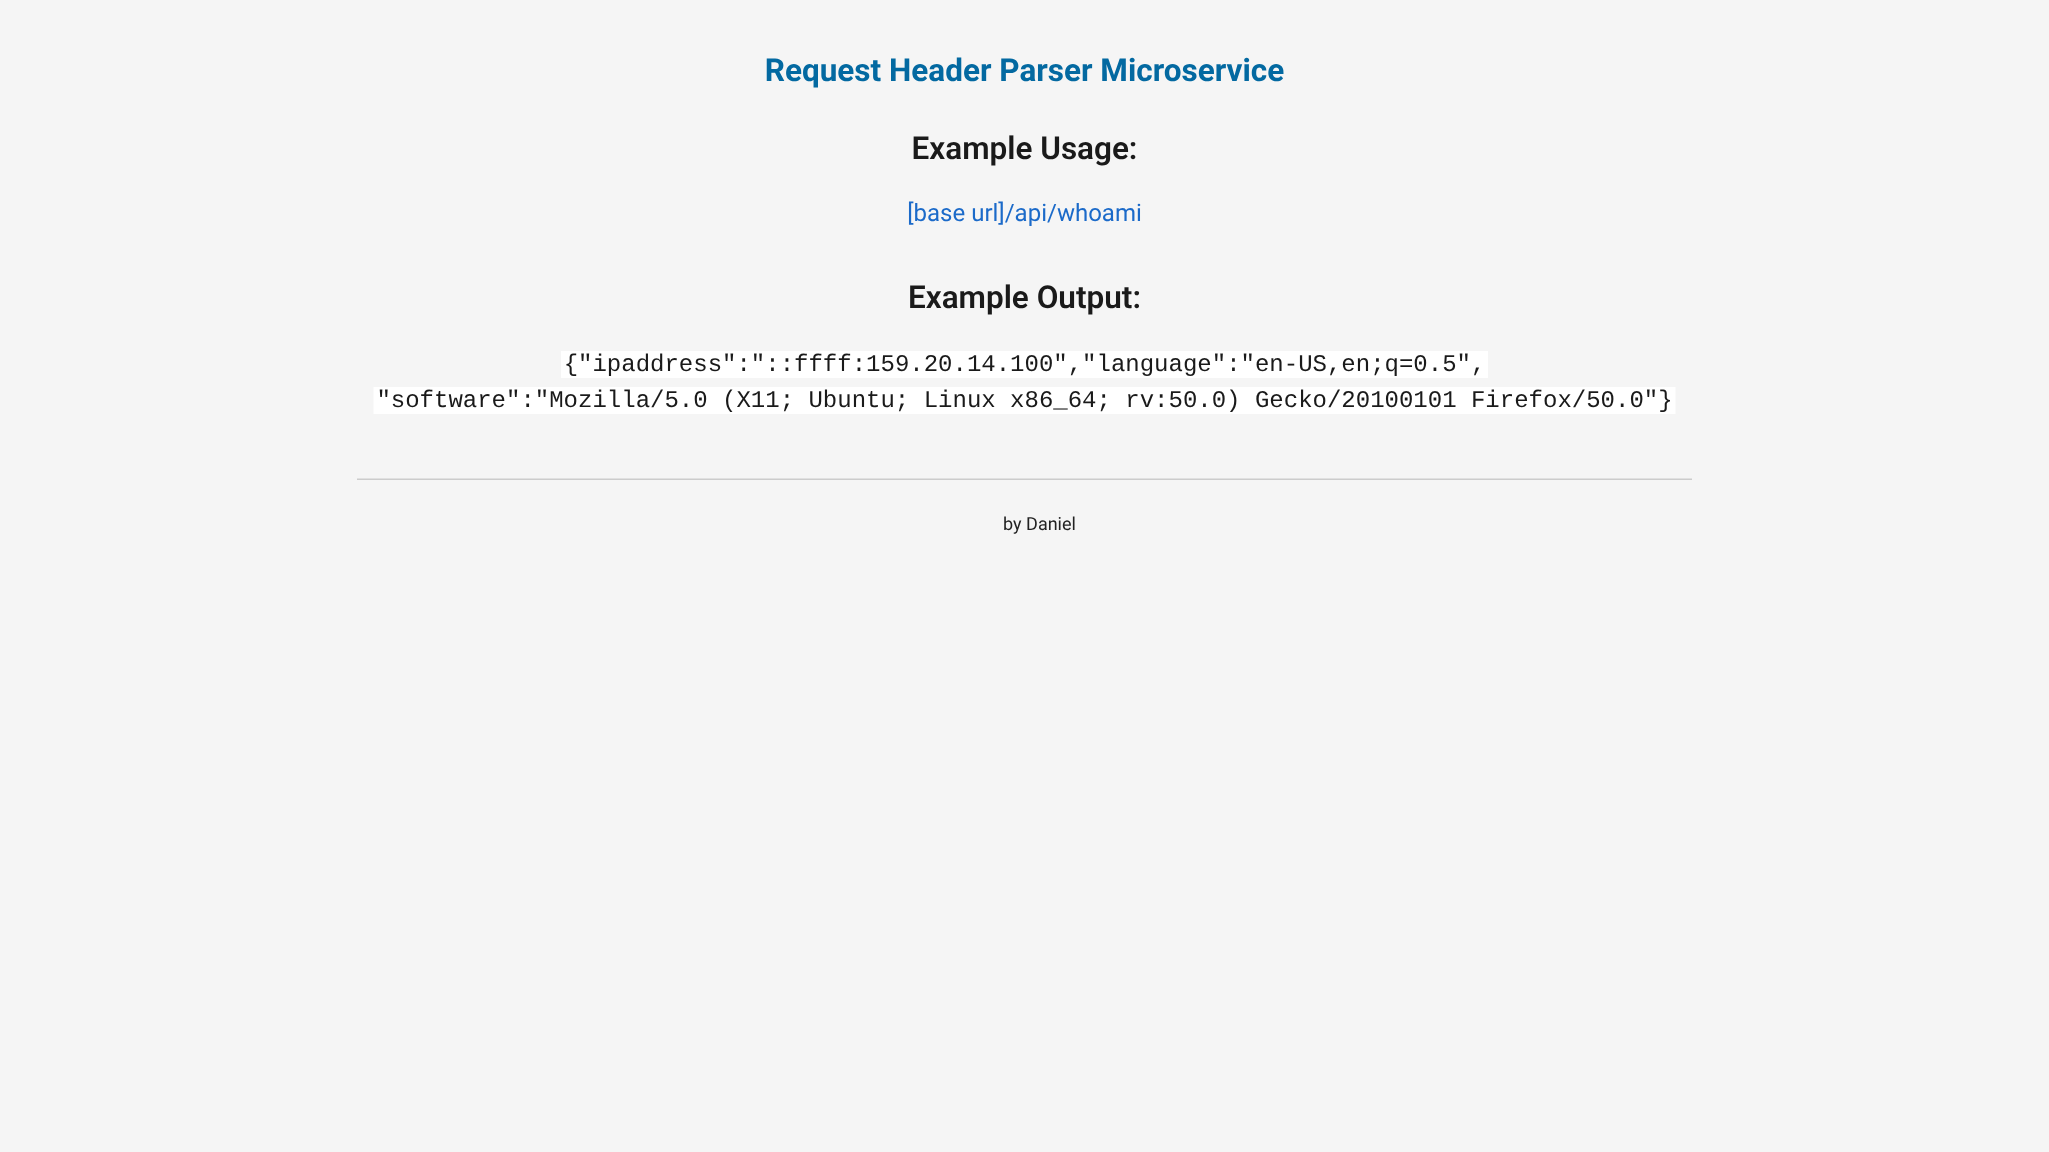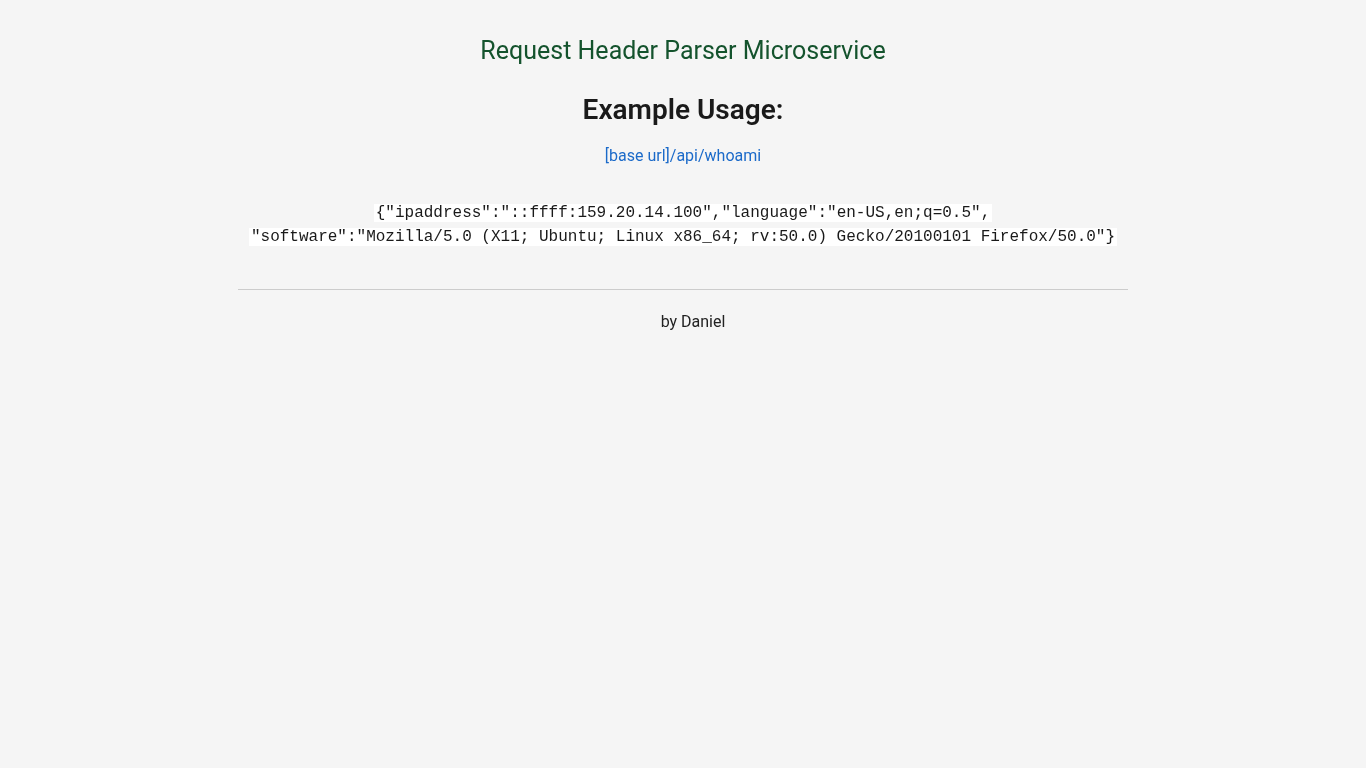--- a/index.html
+++ b/index.html
@@ -10,27 +10,27 @@
     body {
       font-family: -apple-system, BlinkMacSystemFont, "Segoe UI", Roboto, "Helvetica Neue", Arial, sans-serif;
       background-color: #f5f5f5;
       color: #222;
       width: 1366px;
       height: 768px;
       text-align: center;
       padding-top: 36px;
     }
     h1 {
-      font-size: 25px;
-      font-weight: 400;
+      font-size: 21px;
+      font-weight: 700;
       margin-bottom: 28px;
-      color: #14532d;
+      color: #0369a1;
     }
     h3 {
-      font-size: 28px;
+      font-size: 21px;
       font-weight: 600;
       margin-bottom: 20px;
       color: #1a1a1a;
     }
     .usage-section {
       margin-bottom: 36px;
     }
     .usage-link {
       color: #1b6ac9;
       font-size: 16px;
@@ -53,36 +53,37 @@
       margin: 0 auto;
       line-height: 1.4;
     }
     hr {
       border: none;
       border-top: 1px solid #ccc;
       width: 890px;
       margin: 0 auto 22px auto;
     }
     .footer {
-      font-size: 16px;
+      font-size: 12px;
       color: #222;
       margin-left: 20px;
     }
   </style>
 </head>
 <body>
 
 <h1>Request Header Parser Microservice</h1>
 
 <div class="usage-section">
   <h3>Example Usage:</h3>
   <a class="usage-link">[base url]/api/whoami</a>
 </div>
 
 <div class="output-section">
+  <h3>Example Output:</h3>
   <div class="code-wrapper">
     <span class="code-output">{"ipaddress":"::ffff:159.20.14.100","language":"en-US,en;q=0.5",</span><br>
     <span class="code-output">"software":"Mozilla/5.0 (X11; Ubuntu; Linux x86_64; rv:50.0) Gecko/20100101 Firefox/50.0"}</span>
   </div>
 </div>
 
 <hr>
 
 <div class="footer">by Daniel</div>
 

